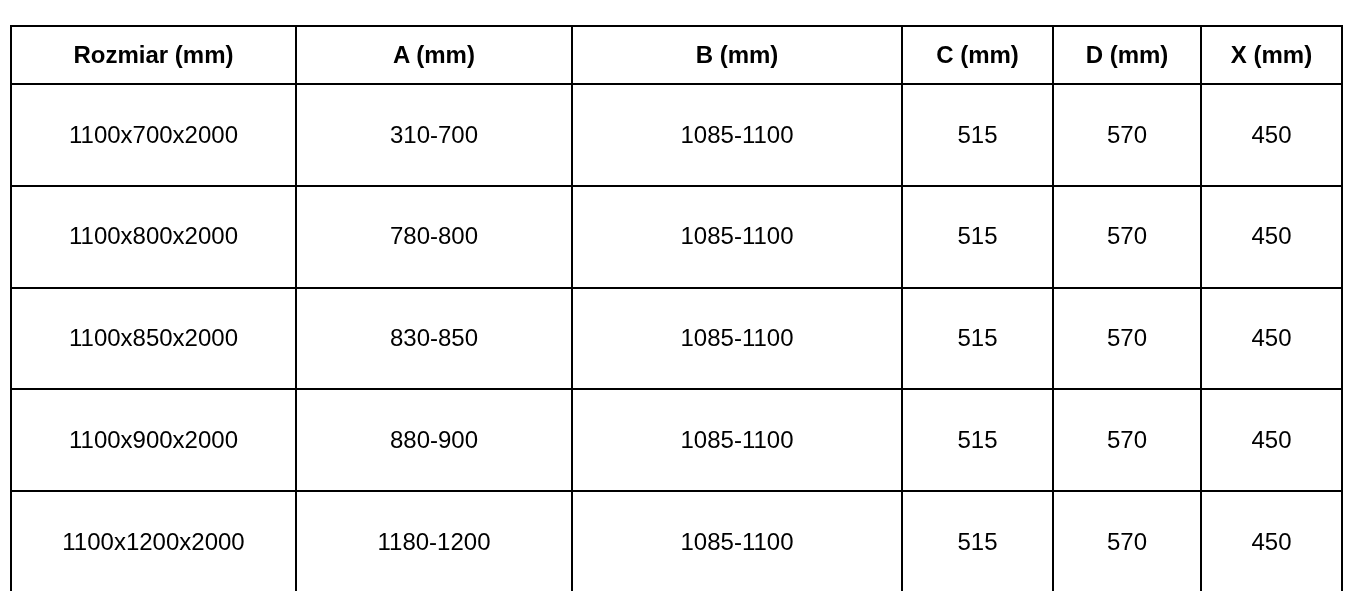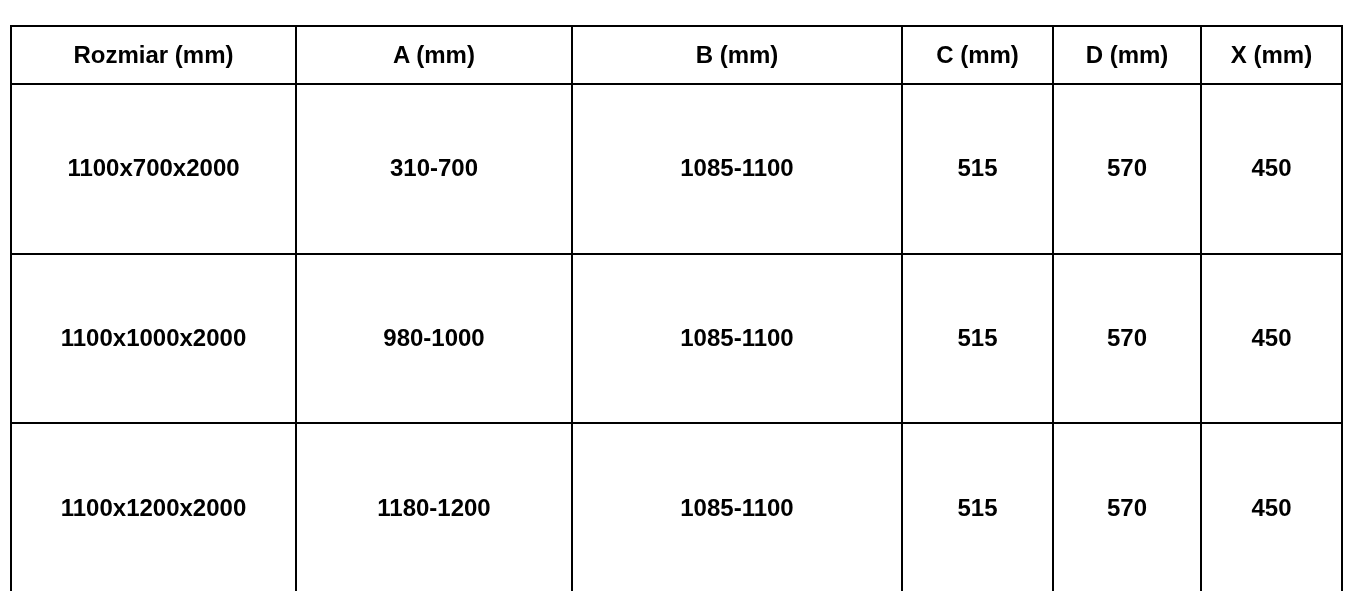--- a/index.html
+++ b/index.html
@@ -32,21 +32,21 @@
     font-size: 24px;
     line-height: 1.2;
     overflow: hidden;
     white-space: nowrap;
   }
   table.spec-table thead th {
     font-weight: bold;
     height: 56px;
   }
   table.spec-table tbody td {
-    font-weight: bold;
+    font-weight: normal;
     height: 63px;
     margin-left: 7px;
   }
   col.c-rozmiar { width: 285px; }
   col.c-a       { width: 276px; }
   col.c-b       { width: 330px; }
   col.c-c       { width: 151px; }
   col.c-d       { width: 148px; }
   col.c-x       { width: 141px; }
 </style>
@@ -76,22 +76,38 @@
     <tbody>
       <tr>
         <td>1100x700x2000</td>
         <td>310-700</td>
         <td>1085-1100</td>
         <td>515</td>
         <td>570</td>
         <td>450</td>
       </tr>
       <tr>
-        <td>1100x1000x2000</td>
-        <td>980-1000</td>
+        <td>1100x800x2000</td>
+        <td>780-800</td>
+        <td>1085-1100</td>
+        <td>515</td>
+        <td>570</td>
+        <td>450</td>
+      </tr>
+      <tr>
+        <td>1100x850x2000</td>
+        <td>830-850</td>
+        <td>1085-1100</td>
+        <td>515</td>
+        <td>570</td>
+        <td>450</td>
+      </tr>
+      <tr>
+        <td>1100x900x2000</td>
+        <td>880-900</td>
         <td>1085-1100</td>
         <td>515</td>
         <td>570</td>
         <td>450</td>
       </tr>
       <tr>
         <td>1100x1200x2000</td>
         <td>1180-1200</td>
         <td>1085-1100</td>
         <td>515</td>

